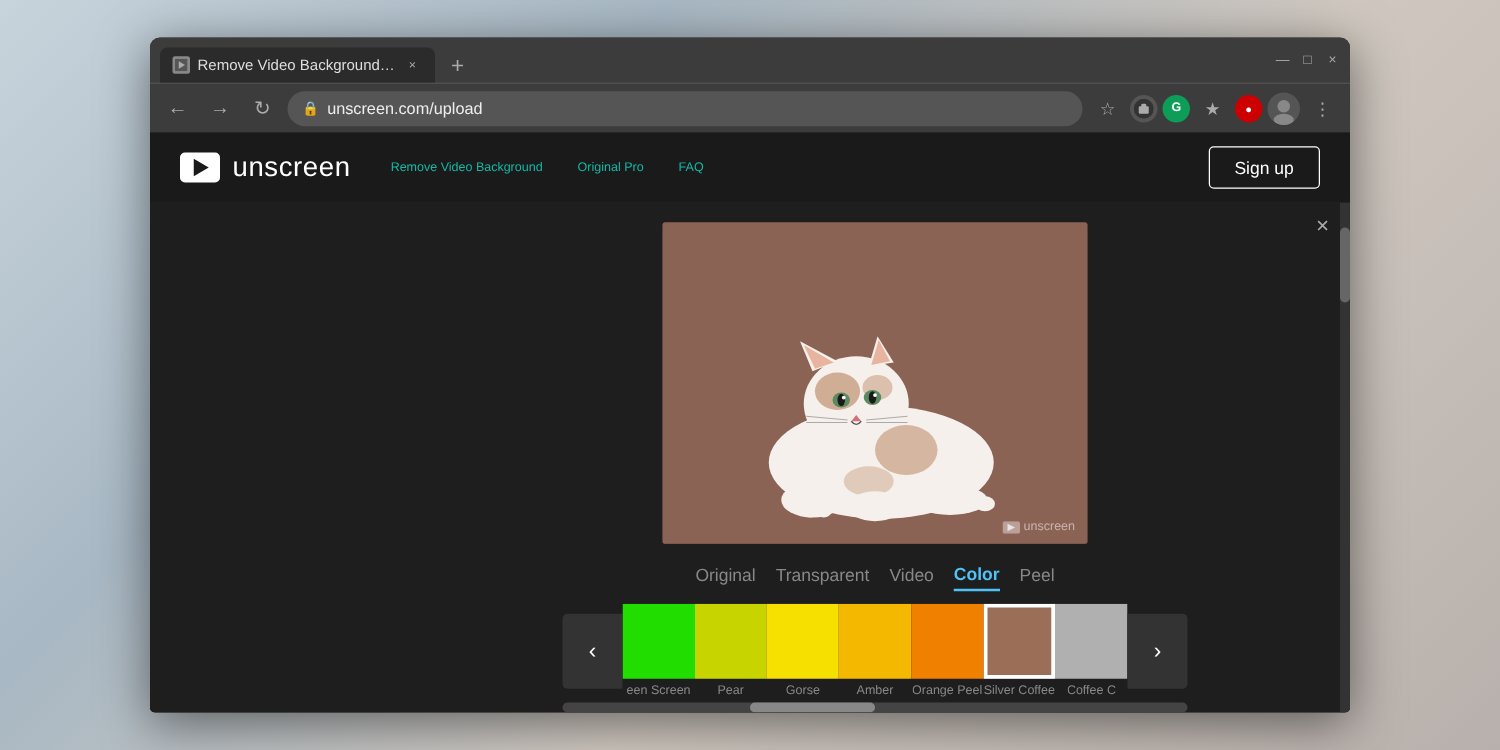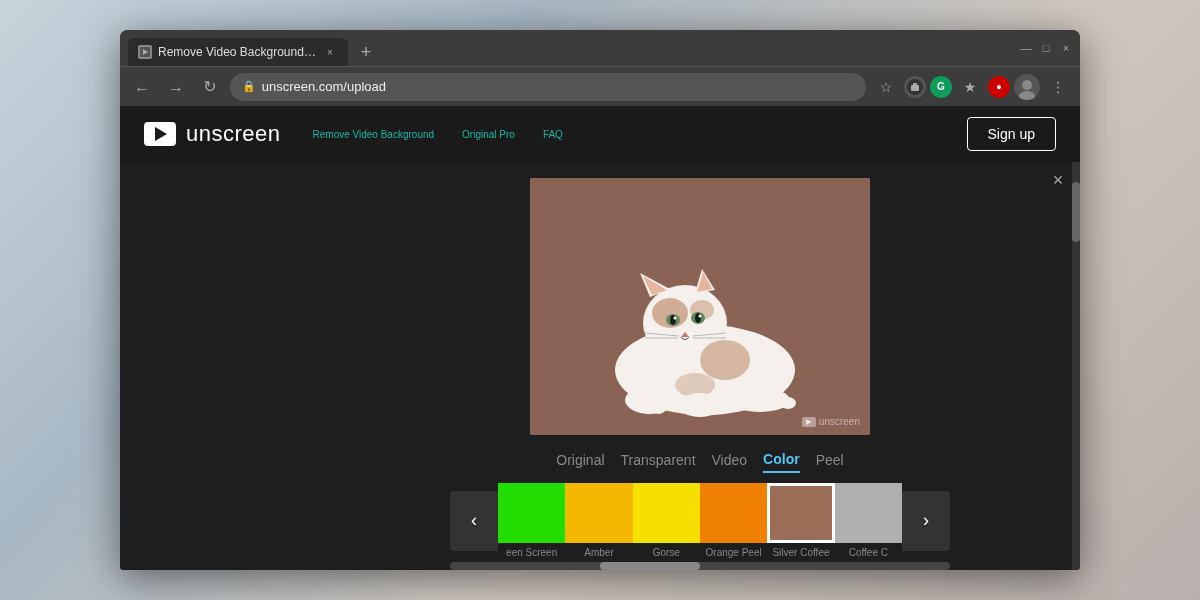--- a/index.html
+++ b/index.html
@@ -687,26 +687,30 @@
 
       <div class="color-swatches-area">
         <div class="swatches-row">
           <button class="swatch-nav">‹</button>
           <div class="swatches-container" id="swatches-container">
               <div class="swatch-item">
                 <div class="swatch-color" style="background: rgb(34, 221, 0);"></div>
                 <div class="swatch-label">een Screen</div>
               </div>
               <div class="swatch-item">
-                <div class="swatch-color" style="background: rgb(245, 184, 0);"></div>
-                <div class="swatch-label">Amber</div>
+                <div class="swatch-color" style="background: rgb(200, 212, 0);"></div>
+                <div class="swatch-label">Pear</div>
               </div>
               <div class="swatch-item">
                 <div class="swatch-color" style="background: rgb(245, 224, 0);"></div>
                 <div class="swatch-label">Gorse</div>
+              </div>
+              <div class="swatch-item">
+                <div class="swatch-color" style="background: rgb(245, 184, 0);"></div>
+                <div class="swatch-label">Amber</div>
               </div>
               <div class="swatch-item">
                 <div class="swatch-color" style="background: rgb(240, 128, 0);"></div>
                 <div class="swatch-label">Orange Peel</div>
               </div>
               <div class="swatch-item">
                 <div class="swatch-color selected" style="background: rgb(155, 110, 88);"></div>
                 <div class="swatch-label">Silver Coffee</div>
               </div>
               <div class="swatch-item">

